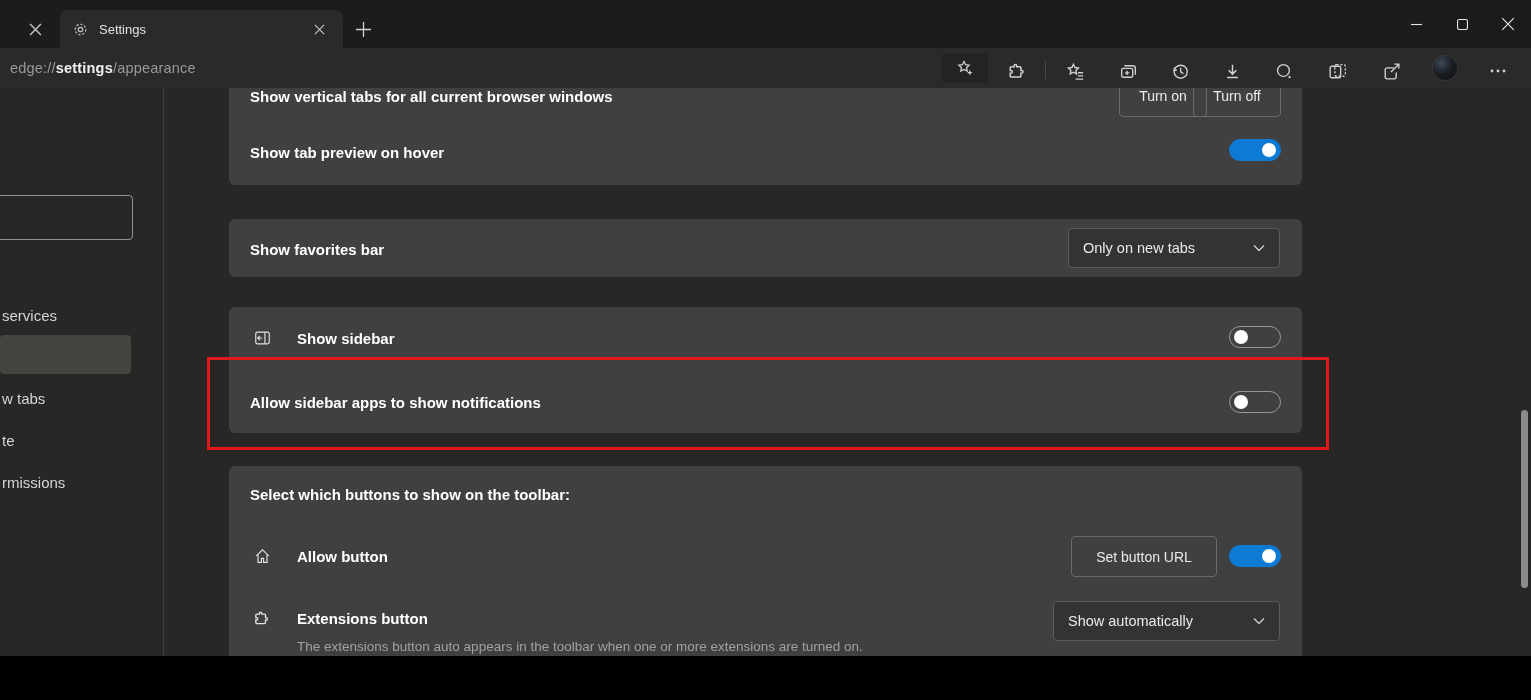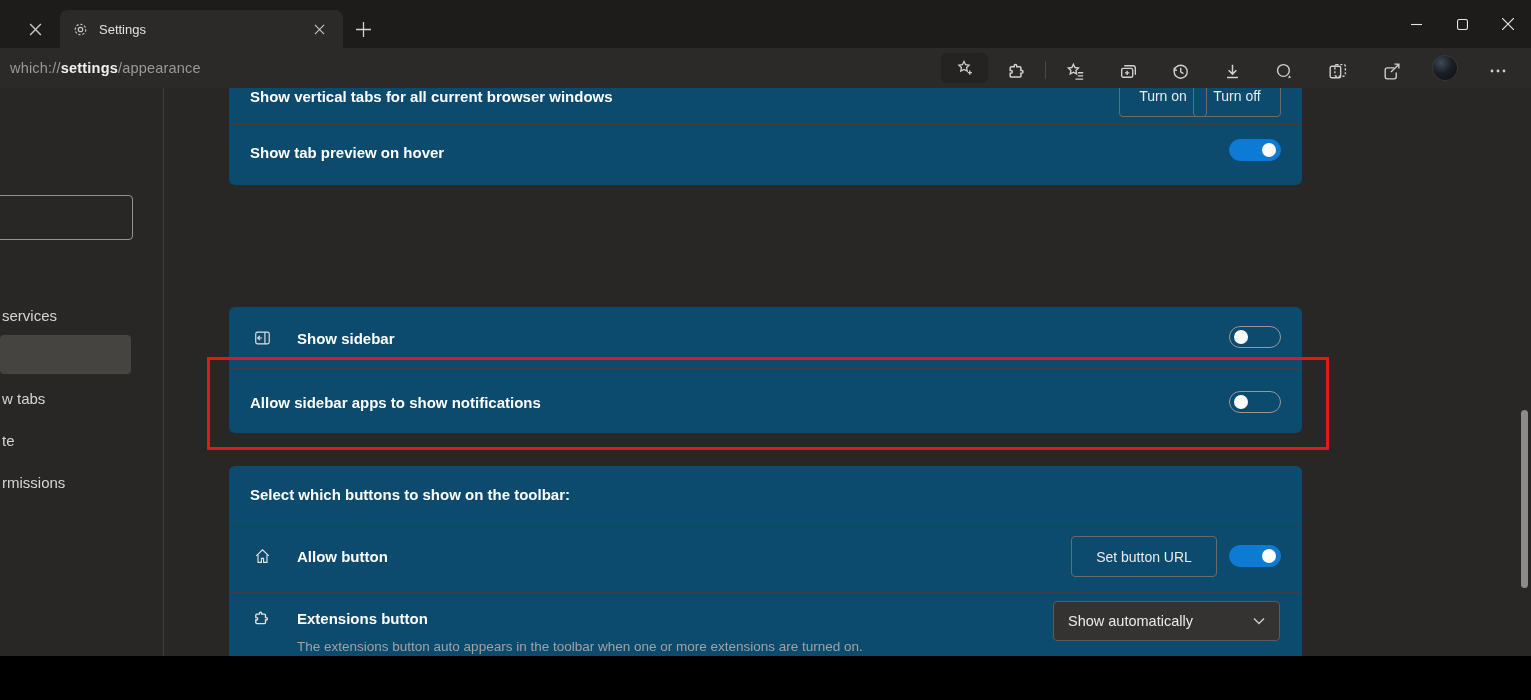--- a/index.html
+++ b/index.html
@@ -39,21 +39,21 @@
 
   
   .side-divider{position:absolute;left:163px;top:0;width:1px;height:612px;background:#3d3c3a;}
   .search-box{position:absolute;left:-30px;top:107px;width:161px;height:43px;
               border:1px solid #94928f;border-radius:4px;background:transparent;}
   .side-item{position:absolute;left:2px;font-size:15px;color:#d6d4d2;white-space:nowrap;}
   .side-highlight{position:absolute;left:0;top:247px;width:131px;height:39px;
                   background:#464441;border-radius:4px;}
 
   
-  .card{position:absolute;background:#0c4a6e;border-radius:6px;width:1073px;left:229px;}
+  .card{position:absolute;background:#404040;border-radius:6px;width:1073px;left:229px;}
   .sep{position:absolute;left:0;width:100%;height:1px;background:#403f3d;}
   .row-label{font-size:15px;font-weight:bold;color:#fff;white-space:nowrap;}
   .desc{font-size:13.5px;color:#a3a19e;white-space:nowrap;}
   .row-icon{position:absolute;color:#e4e2e0;display:flex;}
 
   .btn{position:absolute;box-sizing:border-box;border:1px solid #6c6a67;border-radius:4px;
        background:transparent;color:#eceae8;font-size:14px;display:flex;align-items:center;
        justify-content:center;font-family:"Liberation Sans",sans-serif;}
   .dropdown{position:absolute;box-sizing:border-box;border:1px solid #5d5b58;border-radius:4px;
        background:#343332;color:#eceae8;font-size:14.5px;display:flex;align-items:center;
@@ -120,21 +120,21 @@
       <div class="win-btn">
         <svg width="12" height="12" viewBox="0 0 10 10">
             <path d="M0 0l10 10M10 0L0 10" stroke="currentColor" stroke-width="1" fill="none"></path>
           </svg>
       </div>
     </div>
   </div>
 
   <div class="toolbar">
     <div class="urltext">
-      <span class="dim">which://</span>
+      <span class="dim">edge://</span>
         <span class="host">settings</span>
         <span class="dim">/appearance</span>
     </div>
 
     <div class="starbox">
       <span>
         <svg width="20" height="20" viewBox="0 0 20 20" fill="none" stroke="currentColor" stroke-width="1.3">
           <path d="M9 3.5l1.6 3.2 3.5.5-2.5 2.4.6 3.5L9 11.5l-3.2 1.6.6-3.5L3.9 7.2l3.5-.5z"></path>
           <path d="M14.8 12.6v4.2M12.7 14.7h4.2"></path>
         </svg>
@@ -214,20 +214,31 @@
       <div class="row-label" style="position:absolute;left:21px;top:22px;">Show vertical tabs for all current browser windows</div>
       <button class="btn" style="left:863px;top:9px;width:88px;height:42px;margin-left:27px;">Turn on</button>
       <button class="btn" style="left:964px;top:9px;width:88px;height:42px;text-align:center;">Turn off</button>
       <div class="sep" style="top:58px;"></div>
       <div class="row-label" style="position:absolute;left:21px;top:78px;">Show tab preview on hover</div>
       <div class="toggle on" style="left:1000px;top:73px;">
           <div class="knob"></div>
         </div>
     </div>
 
+    <div class="card" style="top:131px;height:58px;">
+      <div class="row-label" style="position:absolute;left:21px;top:22px;">Show favorites bar</div>
+      <div class="dropdown" style="right:22px;top:9px;width:212px;height:40px;">
+        <span>Only on new tabs</span>
+        <span class="chev">
+          <svg width="12" height="8" viewBox="0 0 12 8">
+              <path d="M1 1.5l5 5 5-5" stroke="currentColor" stroke-width="1.4" fill="none"></path>
+            </svg>
+        </span>
+      </div>
+    </div>
 
     <div class="card" style="top:219px;height:126px;">
       <span class="row-icon" style="left:24px;top:22px;">
         <svg width="19" height="18" viewBox="0 0 20 20" fill="none" stroke="currentColor" stroke-width="1.3">
           <rect x="2.5" y="3.5" width="15" height="13" rx="2"></rect>
           <line x1="12.7" y1="3.5" x2="12.7" y2="16.5"></line>
           <path d="M9.6 10H5M7.1 7.6L4.7 10l2.4 2.4"></path>
         </svg>
       </span>
       <div class="row-label" style="position:absolute;left:68px;top:23px;">Show sidebar</div>

